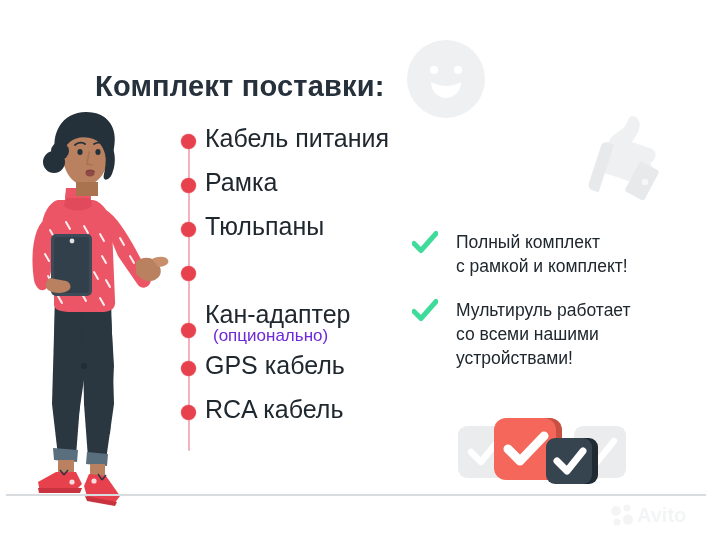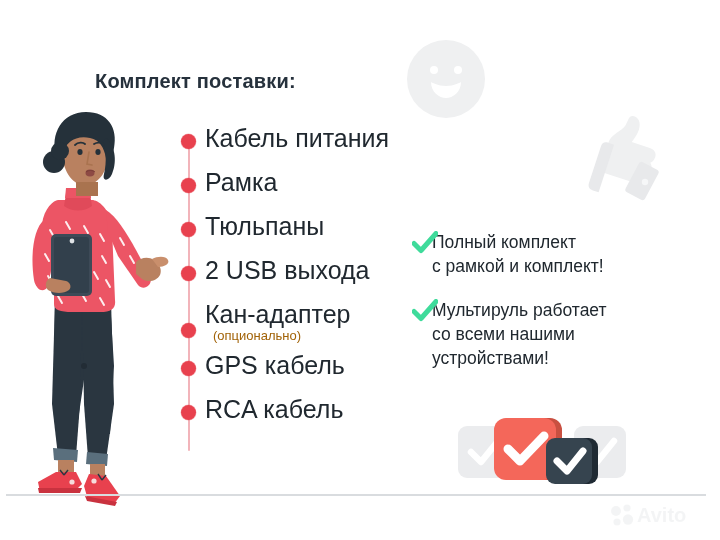--- a/index.html
+++ b/index.html
@@ -13,21 +13,21 @@
 
   
   .deco-smiley{position:absolute;left:405px;top:38px;width:82px;height:82px;}
   .deco-thumb{position:absolute;left:575px;top:108px;width:96px;height:96px;}
   .deco-cards{position:absolute;left:458px;top:408px;width:168px;height:84px;}
   .watermark{position:absolute;left:608px;top:500px;width:100px;height:28px;opacity:.85;}
 
   
   .title{
     position:absolute;left:95px;top:70px;
-    font-size:20px;font-weight:bold;color:#26313c;
+    font-size:29px;font-weight:bold;color:#26313c;
     letter-spacing:.2px;white-space:nowrap;
   }
 
   
   .list{position:absolute;left:181px;top:128px;width:250px;}
   .rail{
     position:absolute;left:6.5px;top:12px;width:2px;height:311px;
     background:#f2b4ba;border-radius:1px;
   }
   .li{position:relative;height:44px;}
@@ -37,29 +37,29 @@
     background:#e8414e;box-shadow:0 0 0 .5px rgba(232,65,78,.35);
   }
   .li .dot{top:6px;}
   .li.tall .dot{top:19px;}
   .li-text{
     position:absolute;left:24px;top:-2px;
     font-size:25px;color:#20282f;white-space:nowrap;line-height:24px;
   }
   .li-sub{
     position:absolute;left:32px;top:23px;
-    font-size:13px;color:#a16207;white-space:nowrap;line-height:18px;text-align:center;
+    font-size:17px;color:#6d28d9;white-space:nowrap;line-height:18px;text-align:center;
   }
 
   
   .features{position:absolute;left:412px;top:230px;width:300px;}
   .feat{position:relative;margin-bottom:14px;}
   .feat .chk{position:absolute;left:0;top:1px;width:26px;height:24px;}
   .feat .ftext{
-    margin-left:20px;font-size:17.5px;color:#20282f;
+    margin-left:44px;font-size:17.5px;color:#20282f;
     line-height:24px;font-weight:500;white-space:nowrap;
   }
   .feat .ftext span{display:block;}
 
   
   .person{position:absolute;left:14px;top:104px;width:160px;height:404px;}
   .ground{
     position:absolute;left:6px;top:494px;width:700px;height:1.6px;
     background:#d9dcdf;
   }
@@ -108,21 +108,20 @@
       <span class="li-text">Рамка</span>
     </div>
 
     <div class="li">
       <span class="dot"></span>
       <span class="li-text">Тюльпаны</span>
     </div>
 
     <div class="li">
       <span class="dot"></span>
-      <span class="li-text">2 USB выхода</span>
     </div>
 
     <div class="li tall">
       <span class="dot"></span>
       <span class="li-text">Кан-адаптер</span>
       <span class="li-sub">(опционально)</span>
     </div>
 
     <div class="li">
       <span class="dot"></span>

